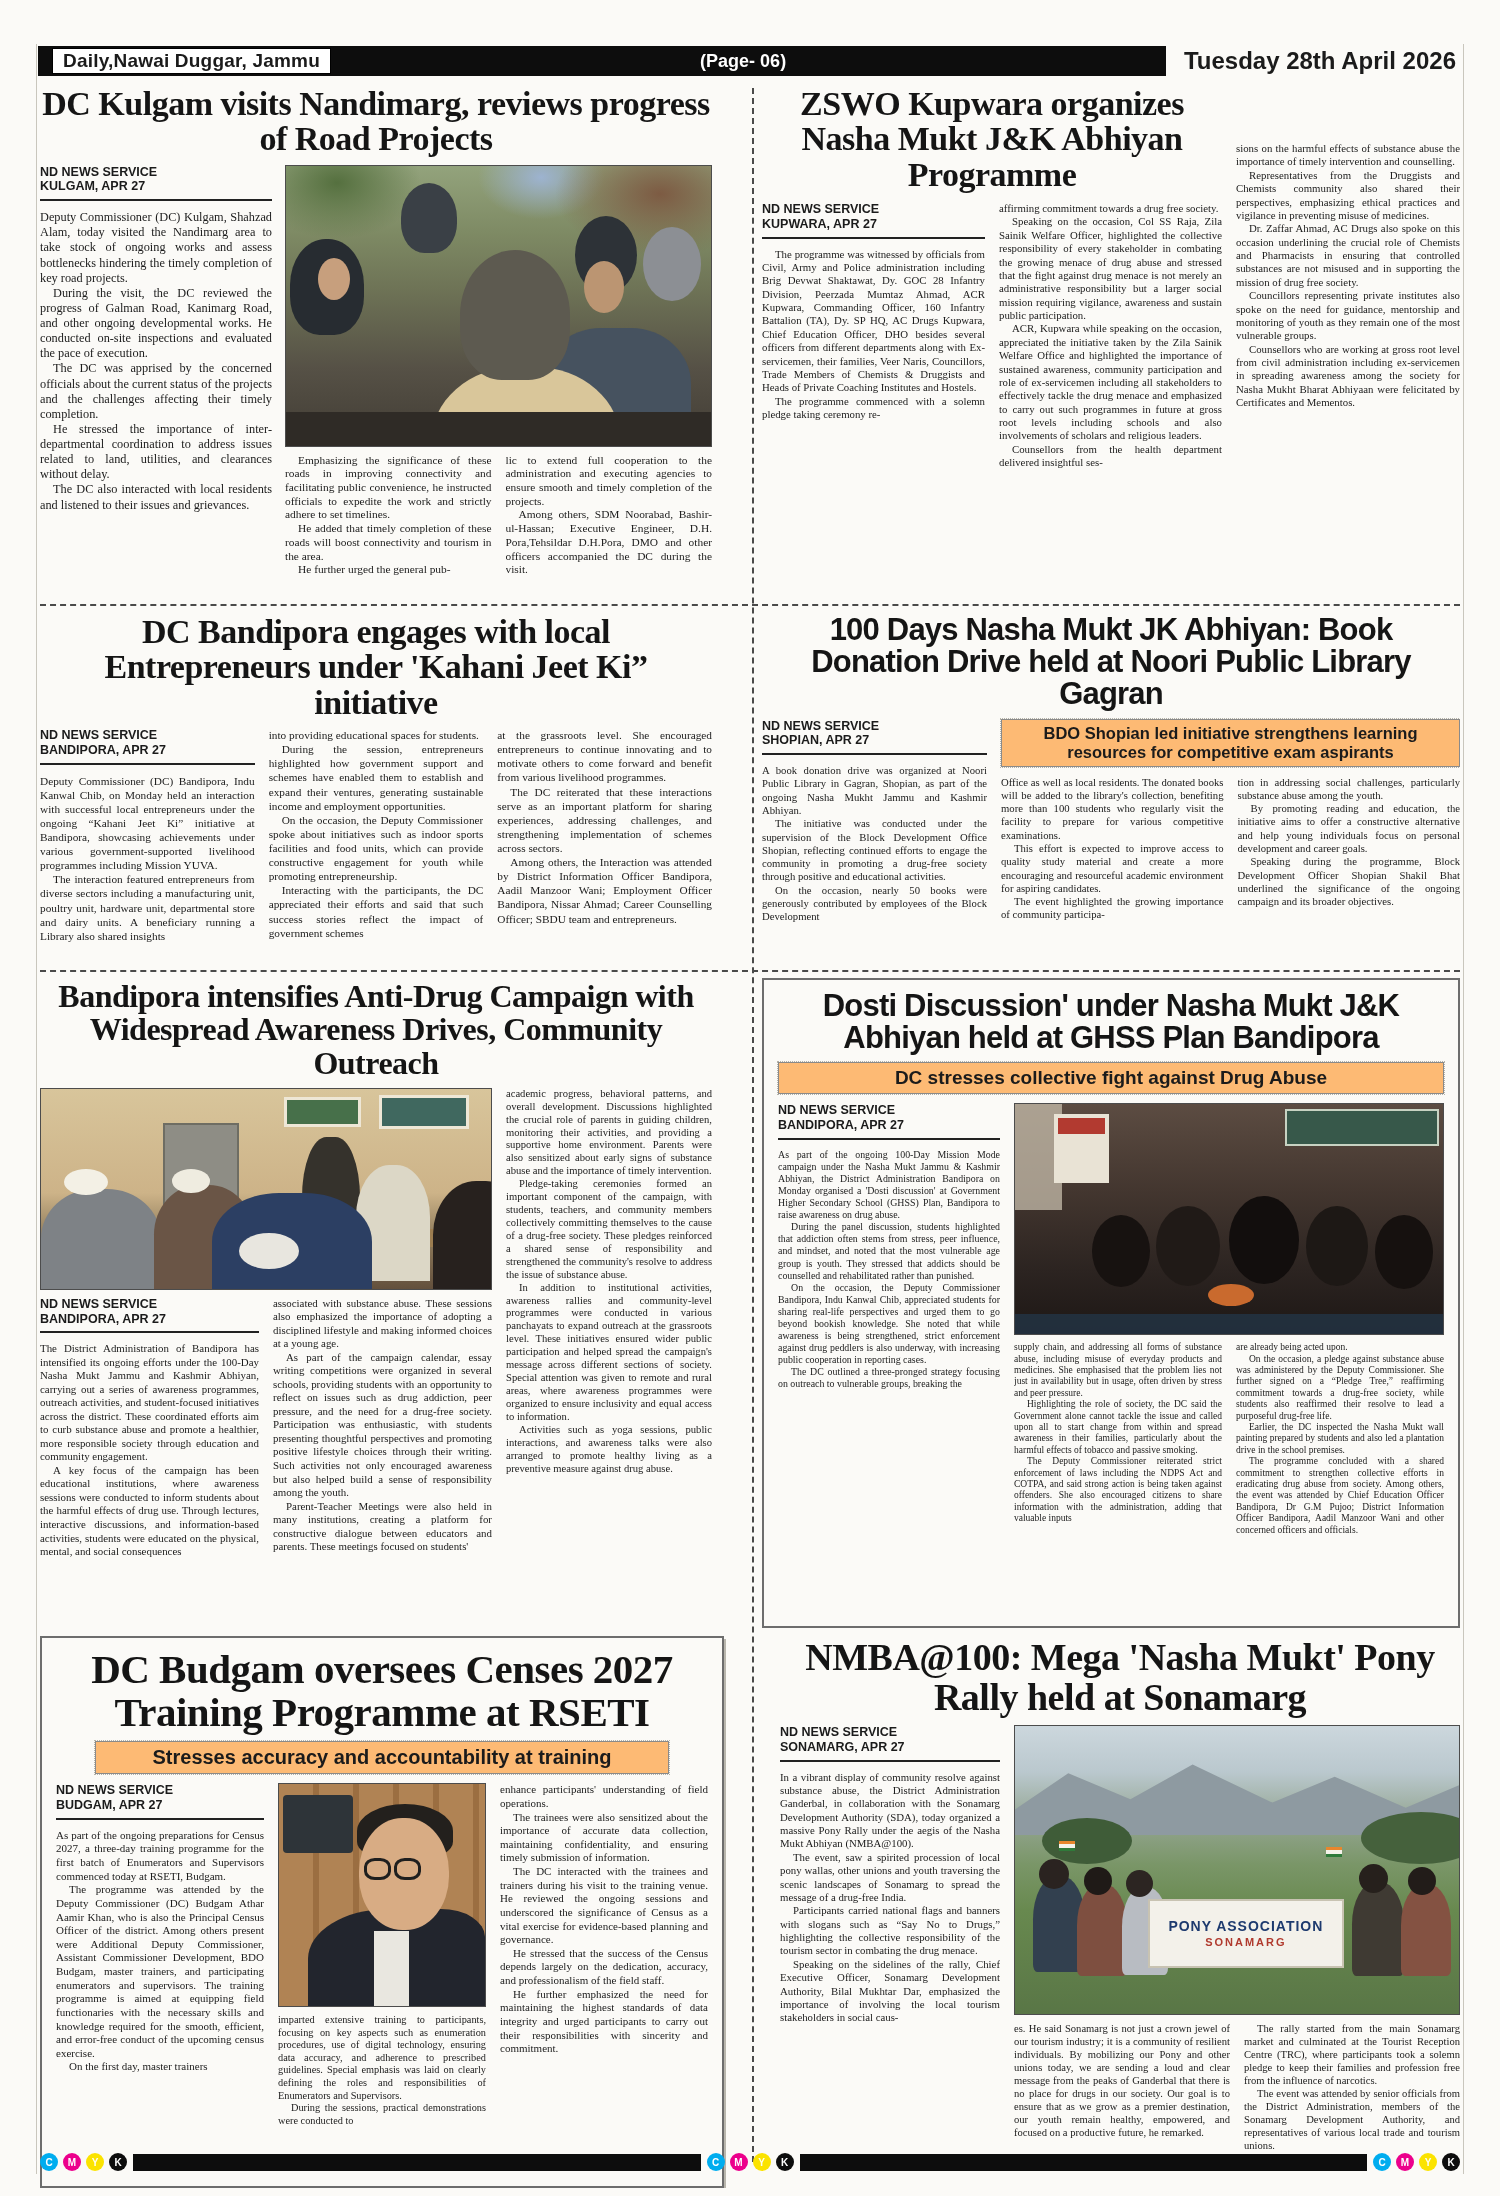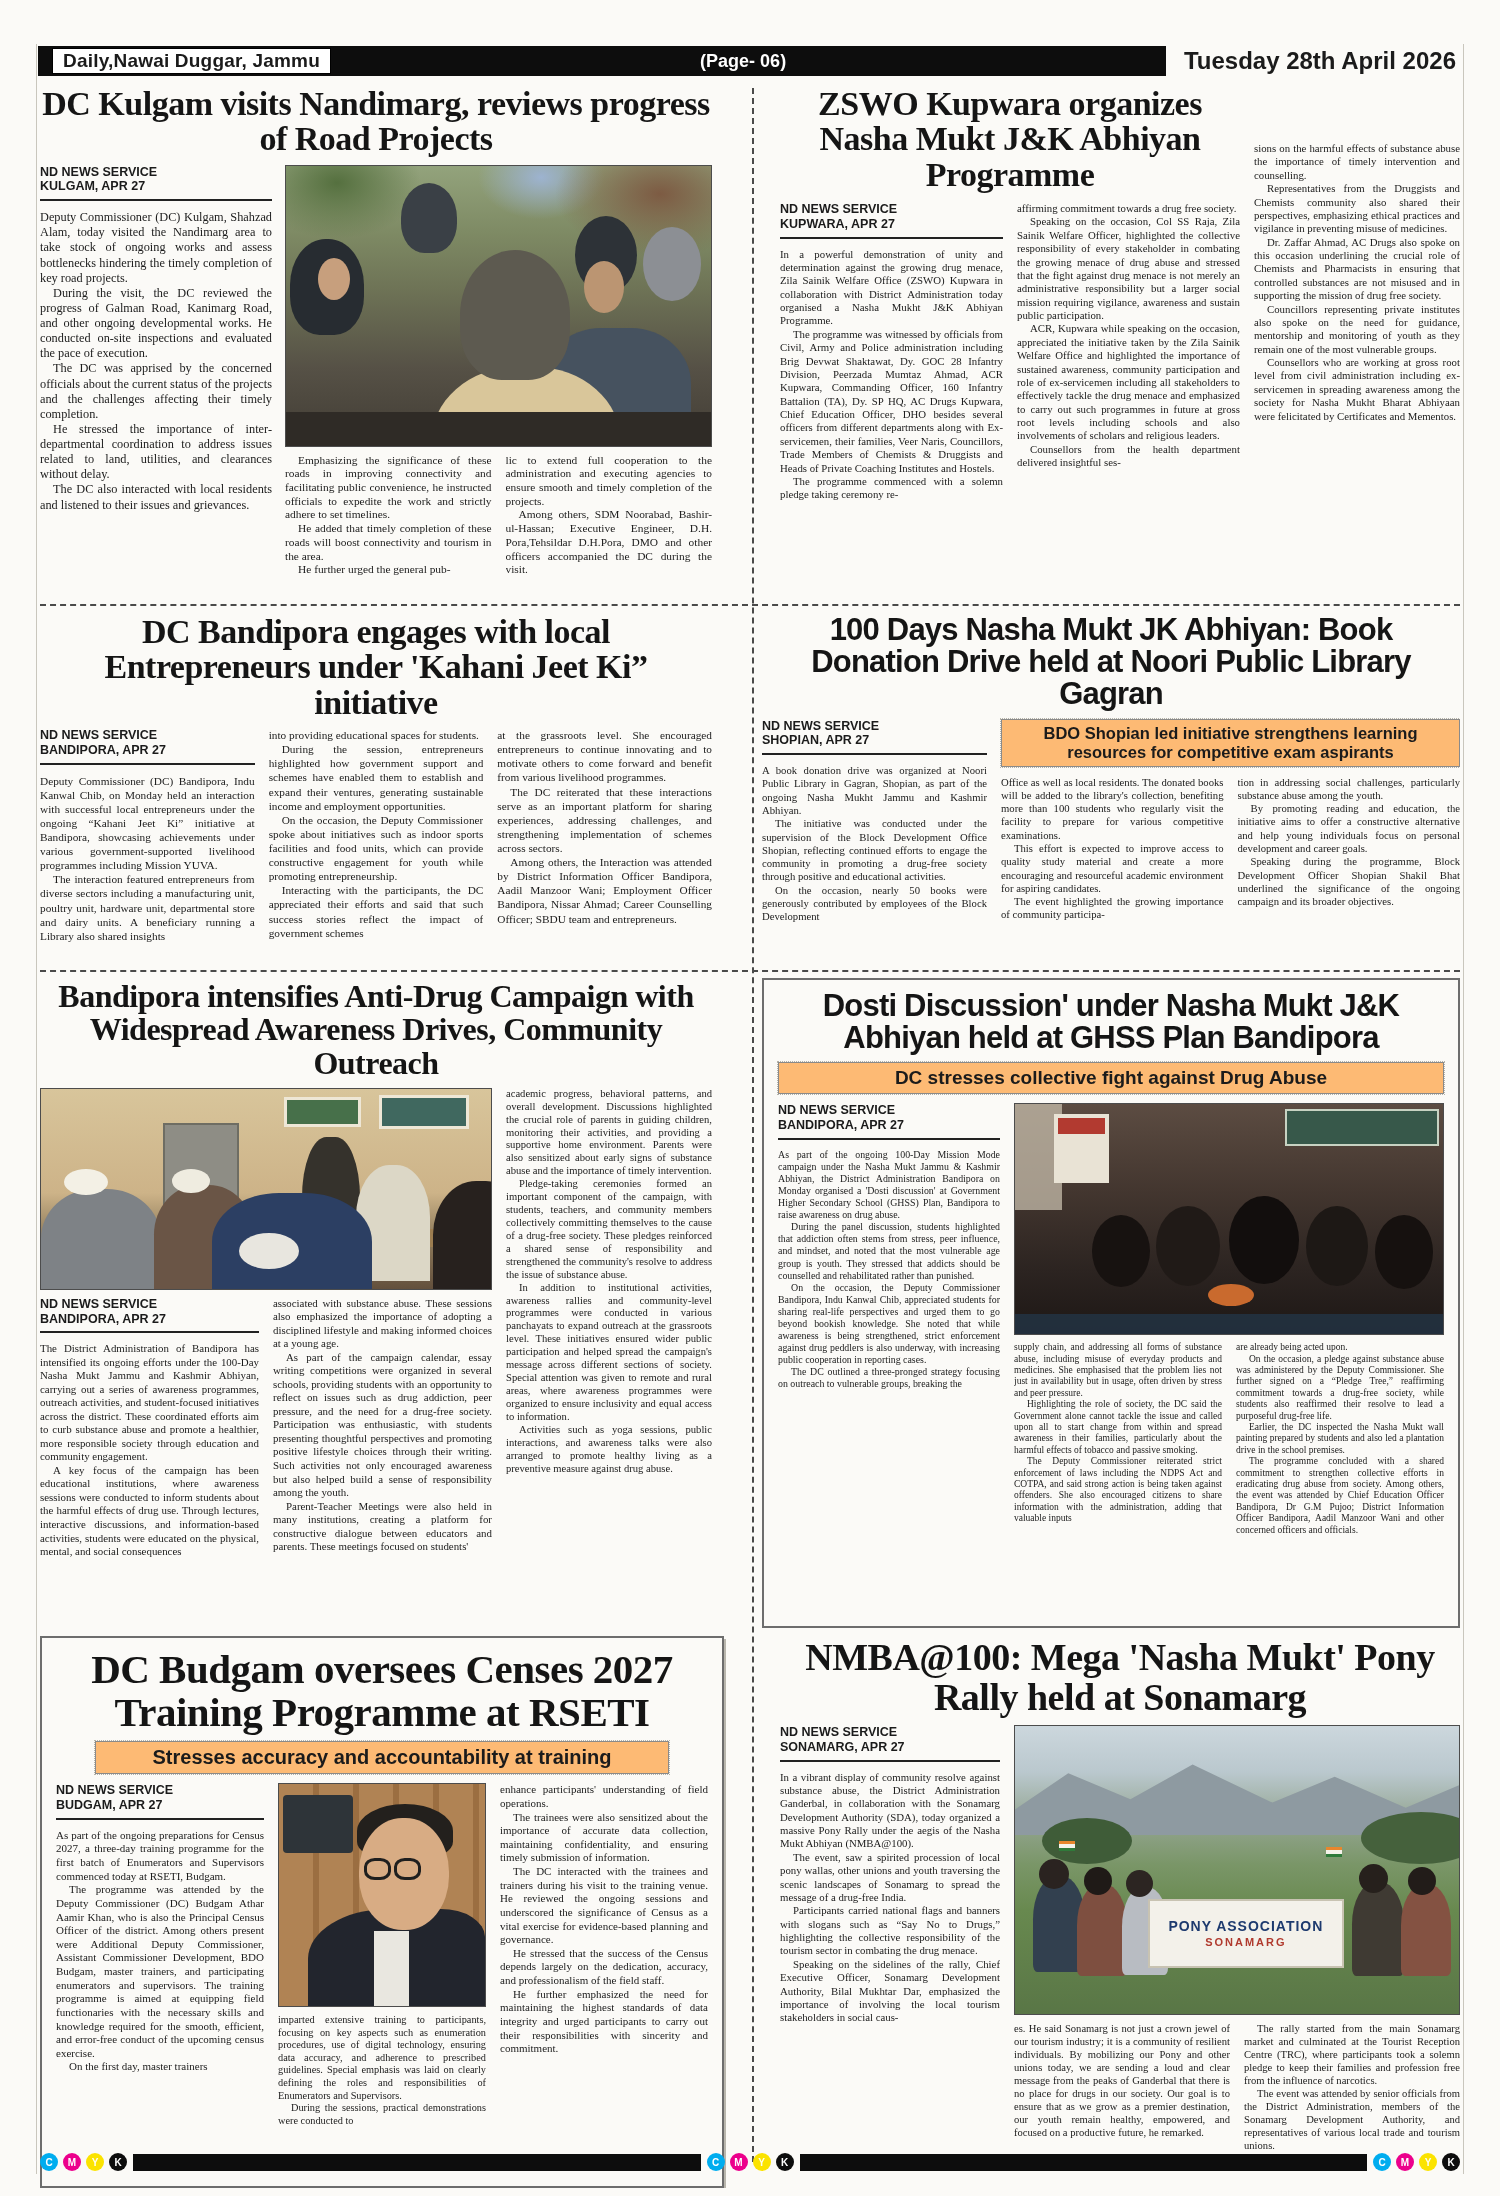--- a/index.html
+++ b/index.html
@@ -54,21 +54,21 @@
   .two-cols { display:flex; gap:14px; }
   .two-cols > div { flex:1; }
 
   .boxed { border:2px solid #6d6d6d; box-shadow:2px 3px 0 #b9b6ad; background:#fbfaf7;
     padding:8px 14px 10px 14px; height:100%; overflow:hidden; }
 
   .photo { position:relative; overflow:hidden; border:1px solid #4c4c4c; }
   .photo div { position:absolute; }
 
   
-  .row1 { height:514px;gap:18px; }
+  .row1 { height:514px; }
   .row2 { height:352px; }
   .row3 { height:650px; }
   .row4 { height:552px; }
 
   .kulgam-body { display:flex; gap:13px; height:428px; }
   .kulgam-colA { width:232px; flex:none; font-size:12.3px; line-height:1.23; }
   .kulgam-bc { flex:1; display:flex; flex-direction:column; }
   .kulgam-photo { height:282px; margin-bottom:7px; }
   .kulgam-bc .two-cols { flex:1; font-size:11.4px; line-height:1.2; }
 
@@ -266,21 +266,20 @@
         <div class="zswo-grid">
           <div class="zswo-left">
             <h1 class="h-md">ZSWO Kupwara organizes Nasha Mukt J&amp;K Abhiyan Programme</h1>
             <div class="two-cols">
               <div>
                 <div class="byline">
                   <div>ND NEWS SERVICE</div>
                   <div>KUPWARA, APR 27</div>
                 </div>
                 <div class="bodycol">
-                    <p class="flush">In a powerful demonstration of unity and determination against the growing drug menace, Zila Sainik Welfare Office (ZSWO) Kupwara in collaboration with District Administration today organised a Nasha Mukht J&amp;K Abhiyan Programme.</p>
                     <p>The programme was witnessed by officials from Civil, Army and Police administration including Brig Devwat Shaktawat, Dy. GOC 28 Infantry Division, Peerzada Mumtaz Ahmad, ACR Kupwara, Commanding Officer, 160 Infantry Battalion (TA), Dy. SP HQ, AC Drugs Kupwara, Chief Education Officer, DHO besides several officers from different departments along with Ex-servicemen, their families, Veer Naris, Councillors, Trade Members of Chemists &amp; Druggists and Heads of Private Coaching Institutes and Hostels.</p>
                     <p>The programme commenced with a solemn pledge taking ceremony re-</p>
                   </div>
               </div>
               <div class="bodycol">
                   <p class="flush">affirming commitment towards a drug free society.</p>
                   <p>Speaking on the occasion, Col SS Raja, Zila Sainik Welfare Officer, highlighted the collective responsibility of every stakeholder in combating the growing menace of drug abuse and stressed that the fight against drug menace is not merely an administrative responsibility but a larger social mission requiring vigilance, awareness and sustain public participation.</p>
                   <p>ACR, Kupwara while speaking on the occasion, appreciated the initiative taken by the Zila Sainik Welfare Office and highlighted the importance of sustained awareness, community participation and role of ex-servicemen including all stakeholders to effectively tackle the drug menace and emphasized to carry out such programmes in future at gross root levels including schools and also involvements of scholars and religious leaders.</p>
                   <p>Counsellors from the health department delivered insightful ses-</p>
                 </div>

